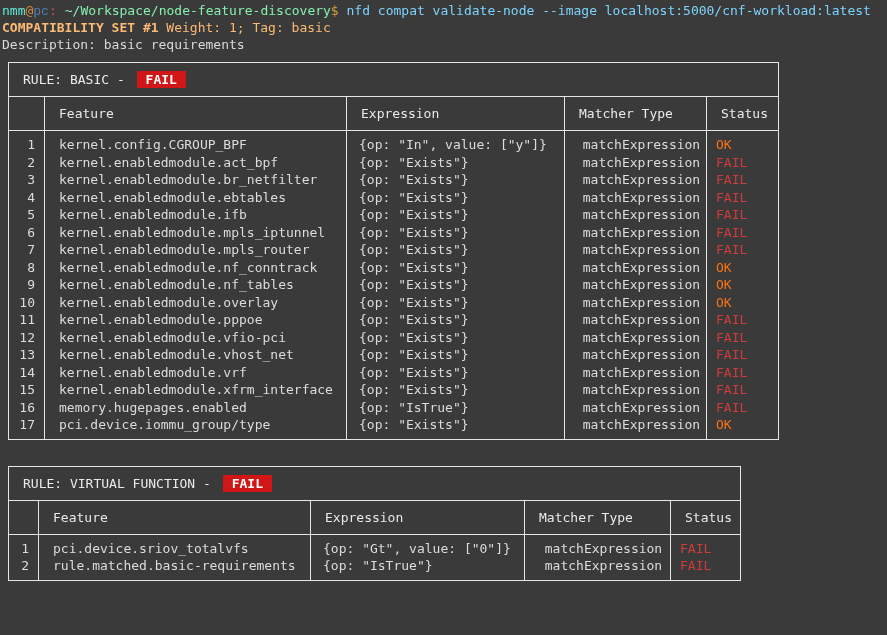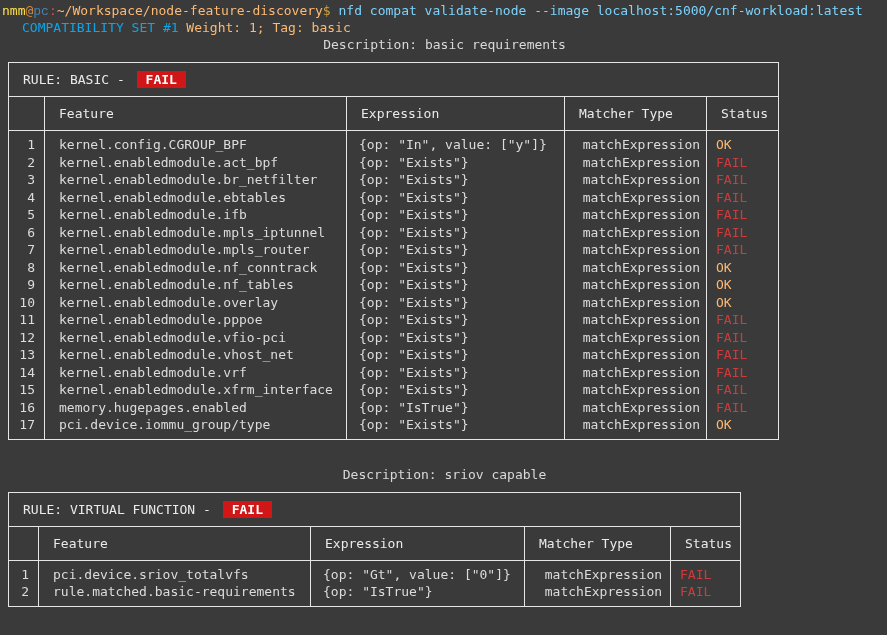--- a/index.html
+++ b/index.html
@@ -5,31 +5,31 @@
   html,body{margin:0;padding:0;}
   body{
     width:887px;height:635px;overflow:hidden;
     background:#3a3a3a;
     font-family:"DejaVu Sans Mono","Liberation Mono",monospace;
     font-size:13px;color:#d9d9d9;
   }
   .term{padding:2px 0 0 2px;}
   .line{height:17px;line-height:17px;white-space:pre;}
   
-  .c-user{color:#fde047;}
+  .c-user{color:#5eead4;}
   .c-at{color:#d1853c;}
   .c-host{color:#4f7fae;font-family:Liberation Mono, monospace;}
   .c-colon{color:#c9514d;}
-  .c-path{color:#fdba74;}
+  .c-path{color:#86efac;margin-left:8px;}
   .c-dollar{color:#d1a23c;}
   .c-cmd{color:#7dd3fc;}
   
-  .set-title{color:#0ea5e9;font-weight:normal;margin-left:20px;}
+  .set-title{color:#fdba74;font-weight:bold;}
   .set-meta{color:#fdba74;}
-  .desc{color:#d9d9d9;text-align:center;}
+  .desc{color:#d9d9d9;}
   .set-block{margin-top:26px;}
   
   table.tbl{
     border-collapse:collapse;table-layout:fixed;
     margin:9px 0 0 6px;color:#dcdcdc;
   }
   .tbl th,.tbl td{border:1px solid #e6e6e6;box-sizing:border-box;overflow:hidden;}
   .rule-cell{
     font-weight:bold;color:#f2f2f2;text-align:left;
     padding:6px 12px 6px 16px;line-height:17px;white-space:pre;
@@ -46,21 +46,21 @@
   .tbl tbody td{
     border-top:none;border-bottom:none;
     padding:0 0 0 14px;line-height:17.5px;white-space:pre;
   }
   .tbl tbody tr:first-child td{padding-top:5px;}
   .tbl tbody tr:last-child td{padding-bottom:5px;border-bottom:1px solid #e6e6e6;margin-top:40px;}
   .tbl tbody td.num{text-align:right;padding-left:0;padding-right:9px;}
   .tbl tbody td.expr{padding-left:12px;}
   .tbl tbody td.matcher{padding-left:12px;text-align:center;}
   .tbl tbody td.status{padding-left:9px;}
-  td.status.ok{color:#fdba74;}
+  td.status.ok{color:#f97316;}
   td.status.fail{color:#cd3c3c;}
   
   .t1 col.c-num{width:36px;}
   .t1 col.c-feature{width:302px;}
   .t1 col.c-expr{width:218px;}
   .t1 col.c-matcher{width:142px;}
   .t1 col.c-status{width:72px;}
   
   .t2 col.c-num{width:30px;}
   .t2 col.c-feature{width:272px;}
@@ -217,21 +217,20 @@
             <td class="feature">pci.device.iommu_group/type</td>
             <td class="expr">{op: "Exists"}</td>
             <td class="matcher">matchExpression</td>
             <td class="status ok">OK</td>
           </tr>
         </tbody>
     </table>
   </div>
 
   <div class="set-block">
-    <div class="line desc">Description: sriov capable</div>
 
     <table class="tbl t2">
       <colgroup>
         <col class="c-num">
           <col class="c-feature">
           <col class="c-expr">
           <col class="c-matcher">
           <col class="c-status">
       </colgroup>
       <thead>

